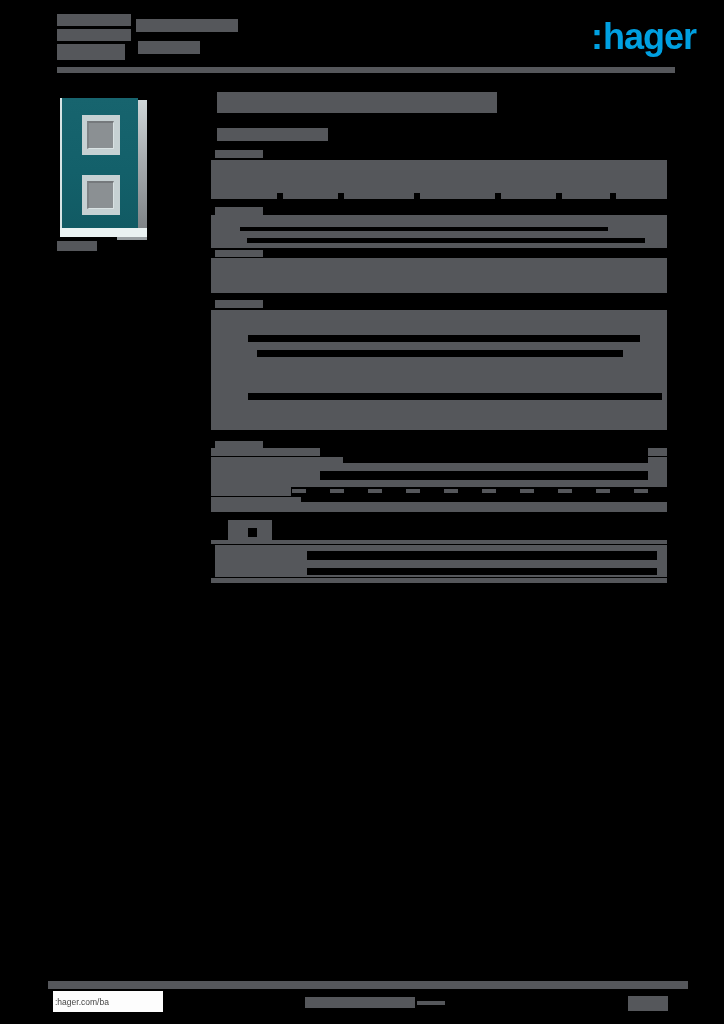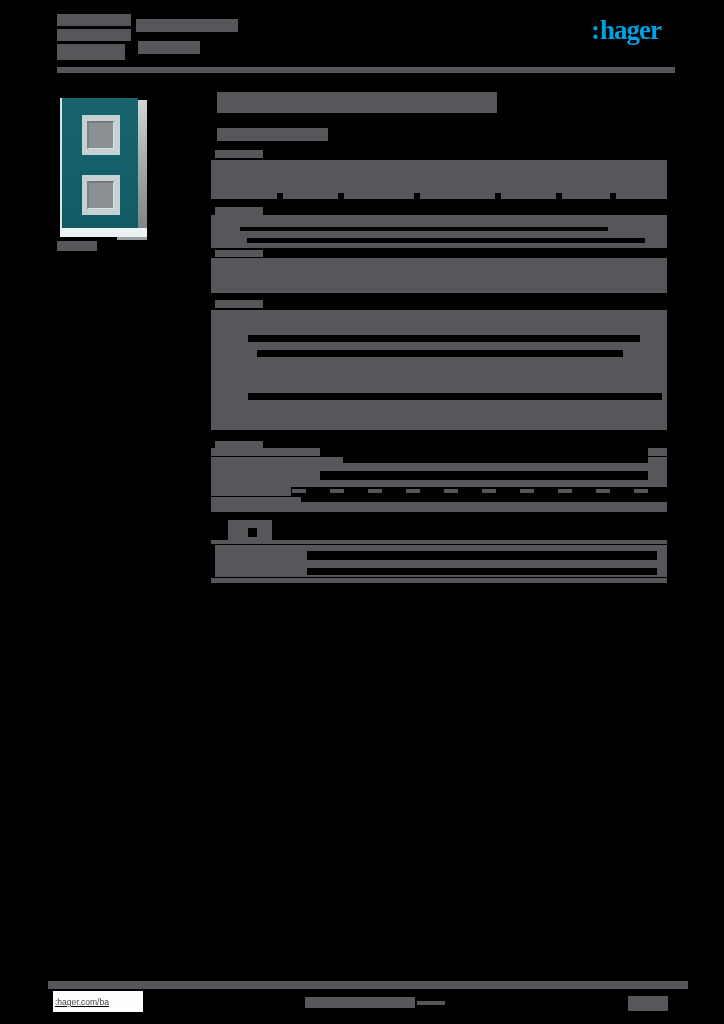--- a/index.html
+++ b/index.html
@@ -7,23 +7,23 @@
   .canvas {
     position:relative; width:724px; height:1024px;
     background:#000000; overflow:hidden;
     font-family:"Liberation Sans", sans-serif;
   }
   .layer { position:absolute; inset:0; }
   .bar { position:absolute; }
 
   
   .logo {
-    position:absolute; left:591px; top:16px; width:90px; height:28px;
-    font-weight:bold; font-size:27px; letter-spacing:-1px;
-    color:#00a0e1; line-height:28px;font-family:Liberation Serif, serif;
+    position:absolute; left:591px; top:23px; width:90px; height:28px;
+    font-weight:bold; font-size:36px; letter-spacing:-1px;
+    color:#00a0e1; line-height:28px;
   }
   .logo .mark { margin-right:1px; }
 
   
   .product { position:absolute; left:0; top:0; }
   .plate {
     position:absolute; left:60px; top:98px; width:78px; height:134px;
     background:linear-gradient(180deg,#17646e 0%, #13606a 55%, #115a63 100%);
     border-left:2px solid #d7e4e5;
   }
@@ -46,23 +46,22 @@
   .win.w1 { top:115px; } .win.w2 { top:175px; }
   .win .inner {
     position:absolute; left:5px; top:6px; width:27px; height:28px;
     background:#8b9093;
     border-top:2px solid #75797c; border-left:2px solid #7e8285;
     border-right:1px solid #d9e2e3; border-bottom:1px solid #d9e2e3;
   }
 
   
   .sitebox {
-    position:absolute; left:53px; top:991px; width:90px; height:21px;
+    position:absolute; left:53px; top:991px; width:110px; height:21px;
     background:#fdfdfd;
-    text-decoration:underline;
   }
   .sitebox span {
     display:block; padding:6px 0 0 2px;
     font-size:8.5px; color:#454545; letter-spacing:0;
   }
 </style>
 </head>
 <body>
 
 <div class="canvas">

